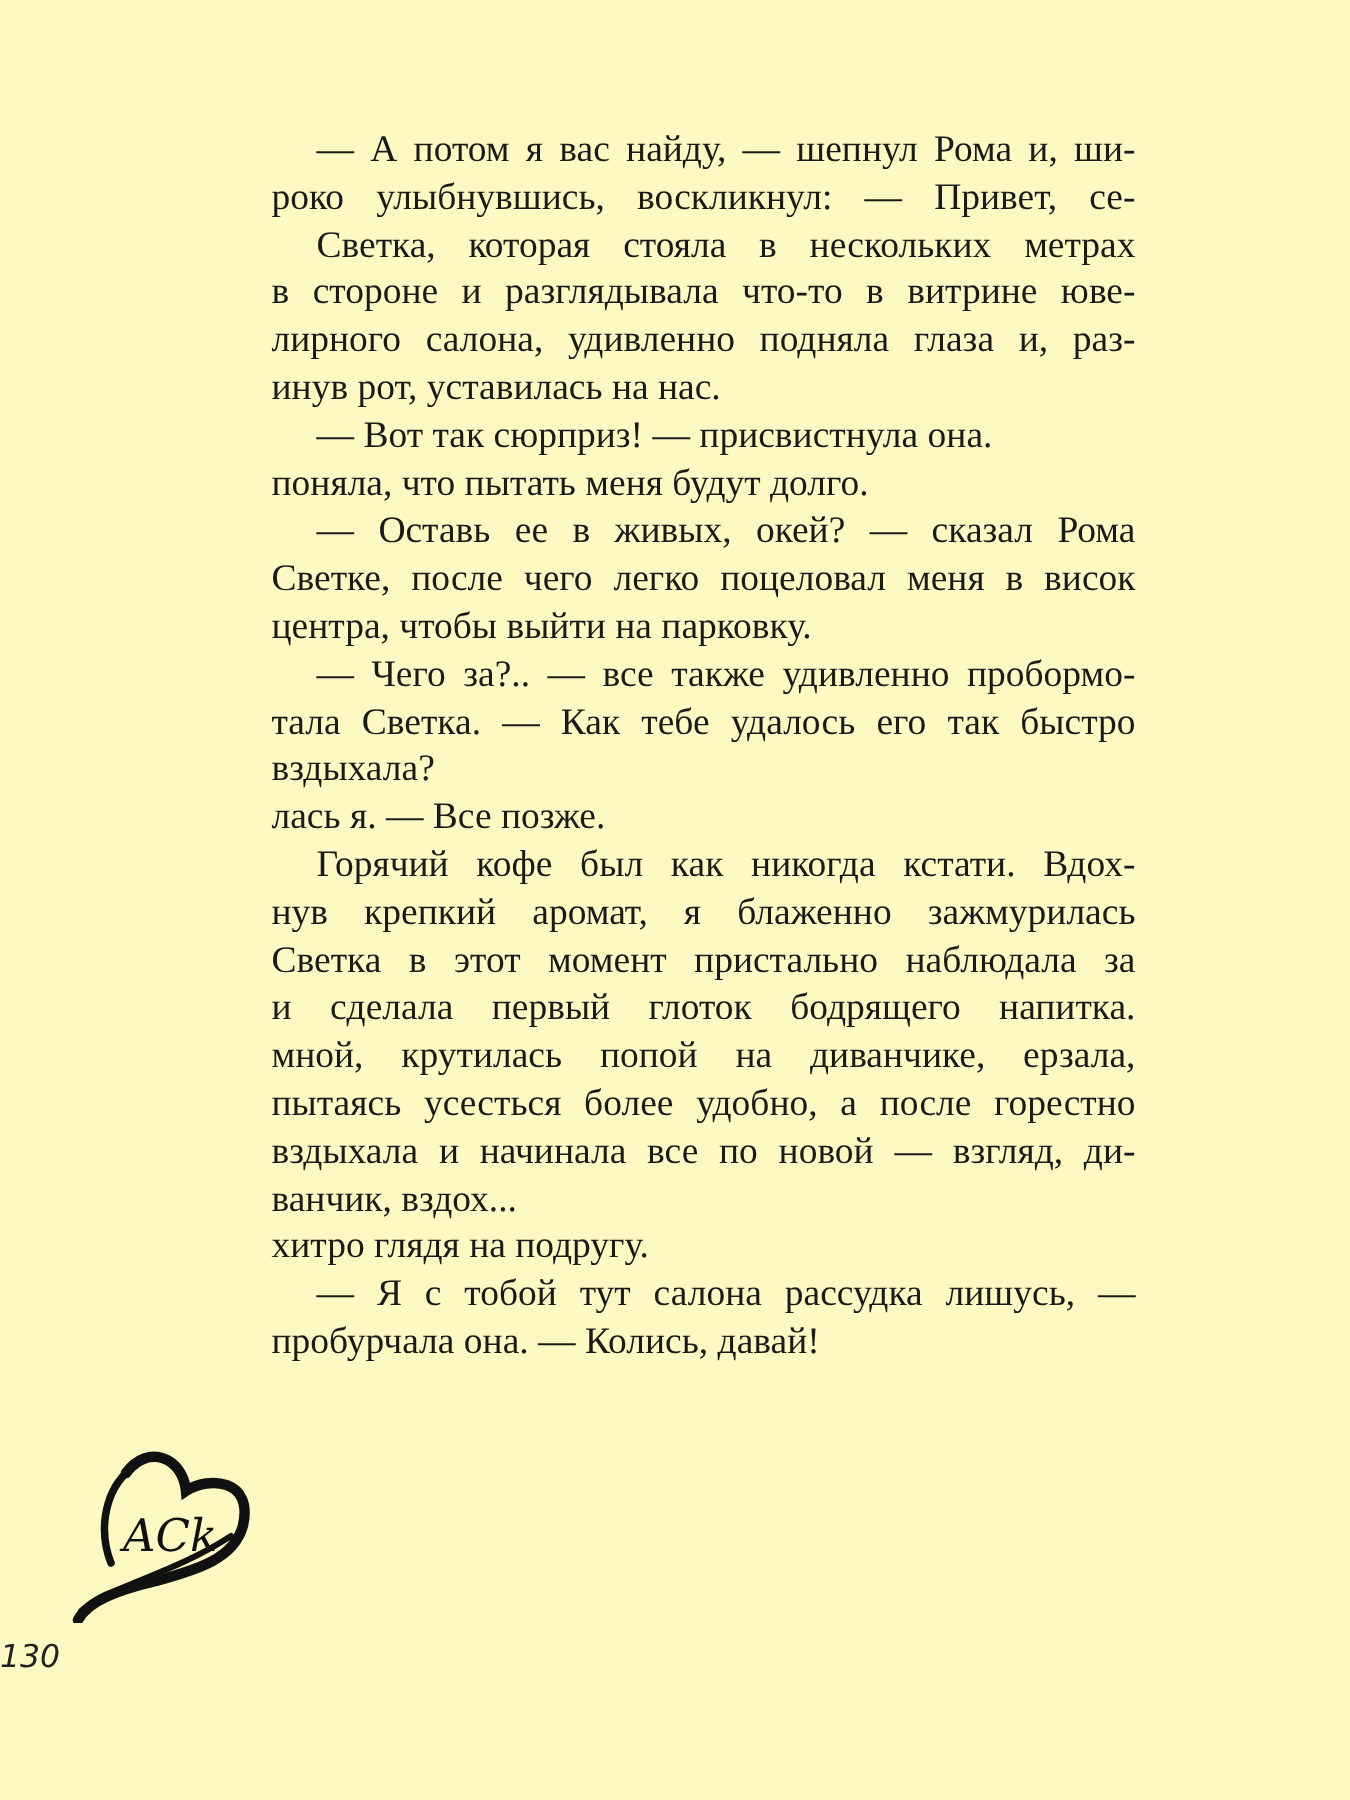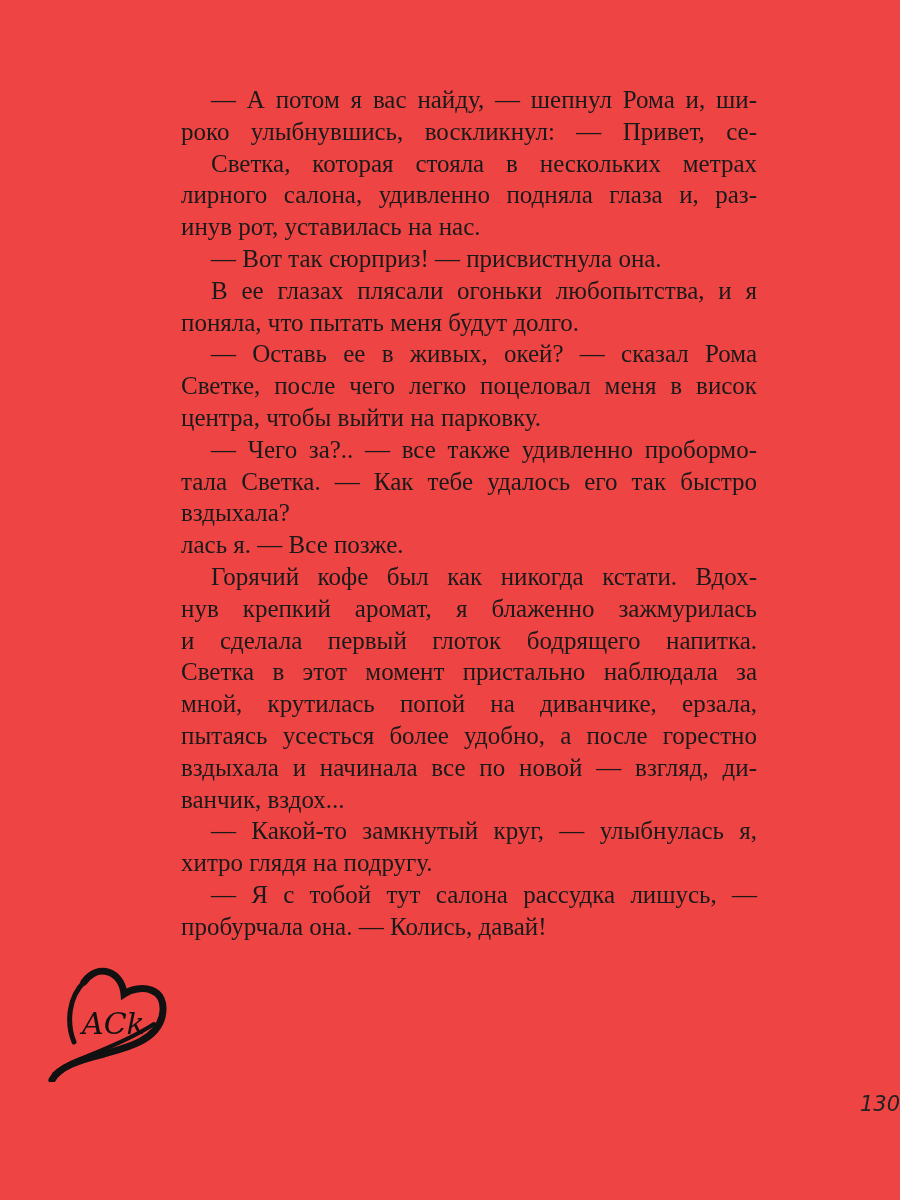--- a/index.html
+++ b/index.html
@@ -1,64 +1,63 @@
 <!DOCTYPE html>
 <html><head>
 <meta charset="utf-8">
 <style>
   html, body { margin:0; padding:0; background:#ffffff; }
   body { width:900px; height:1200px; position:relative; overflow:hidden; }
-  .page { position:absolute; left:0; top:0; width:900px; height:1200px; background:#ef4444; }
+  .page { position:absolute; left:0; top:0; width:900px; height:1200px; background:#fef9c3; }
   .text-block {
     position:absolute; left:181px; top:84px; width:576px;
     font-family:"Liberation Serif","DejaVu Serif",serif;
     font-size:25px; line-height:31.8px; color:#1a1a1a;
   }
   .line {
     display:block; white-space:nowrap; height:31.8px;
     text-align:justify; text-align-last:justify;
   }
   .line.last { text-align-last:left; }
   .line.indent { padding-left:30px; }
   .page-number {
-    position:absolute; left:0; width:900px; top:1092px; text-align:right;
+    position:absolute; left:0; width:900px; top:1092px; text-align:left;
     font-family:"DejaVu Sans","Liberation Sans",sans-serif;
     font-style:italic; font-size:21px; color:#222;
   }
   .logo { position:absolute; left:44px; top:962px; width:140px; height:120px; }
 </style>
 </head>
 <body>
 
 <div class="page">
   <div class="text-block" id="text-block">
       <span class="line indent">— А потом я вас найду, — шепнул Рома и, ши-</span>
       <span class="line">роко улыбнувшись, воскликнул: — Привет, се-</span>
       <span class="line indent">Светка, которая стояла в нескольких метрах</span>
+      <span class="line">в стороне и разглядывала что-то в витрине юве-</span>
       <span class="line">лирного салона, удивленно подняла глаза и, раз-</span>
       <span class="line last">инув рот, уставилась на нас.</span>
       <span class="line indent last">— Вот так сюрприз! — присвистнула она.</span>
-      <span class="line indent">В ее глазах плясали огоньки любопытства, и я</span>
       <span class="line last">поняла, что пытать меня будут долго.</span>
       <span class="line indent">— Оставь ее в живых, окей? — сказал Рома</span>
       <span class="line">Светке, после чего легко поцеловал меня в висок</span>
       <span class="line last">центра, чтобы выйти на парковку.</span>
       <span class="line indent">— Чего за?.. — все также удивленно пробормо-</span>
       <span class="line">тала Светка. — Как тебе удалось его так быстро</span>
       <span class="line last">вздыхала?</span>
       <span class="line last">лась я. — Все позже.</span>
       <span class="line indent">Горячий кофе был как никогда кстати. Вдох-</span>
       <span class="line">нув крепкий аромат, я блаженно зажмурилась</span>
+      <span class="line">Светка в этот момент пристально наблюдала за</span>
       <span class="line">и сделала первый глоток бодрящего напитка.</span>
-      <span class="line">Светка в этот момент пристально наблюдала за</span>
       <span class="line">мной, крутилась попой на диванчике, ерзала,</span>
       <span class="line">пытаясь усесться более удобно, а после горестно</span>
       <span class="line">вздыхала и начинала все по новой — взгляд, ди-</span>
       <span class="line last">ванчик, вздох...</span>
-      <span class="line indent">— Какой-то замкнутый круг, — улыбнулась я,</span>
       <span class="line last">хитро глядя на подругу.</span>
       <span class="line indent">— Я с тобой тут салона рассудка лишусь, —</span>
       <span class="line last">пробурчала она. — Колись, давай!</span>
     </div>
 
   <svg class="logo" viewBox="0 0 140 120">
 
     <path d="M40 20 C 55 0, 78 10, 80 32 C 95 22, 125 24, 118 55 C 112 78, 85 85, 60 92 C 35 98, 15 105, 8 118" fill="none" stroke="#111" stroke-width="7" stroke-linecap="round"></path>
     <path d="M40 20 C 25 35, 22 60, 30 80" fill="none" stroke="#111" stroke-width="5" stroke-linecap="round"></path>
     <path d="M10 112 C 30 95, 70 88, 110 62" fill="none" stroke="#111" stroke-width="4" stroke-linecap="round"></path>

